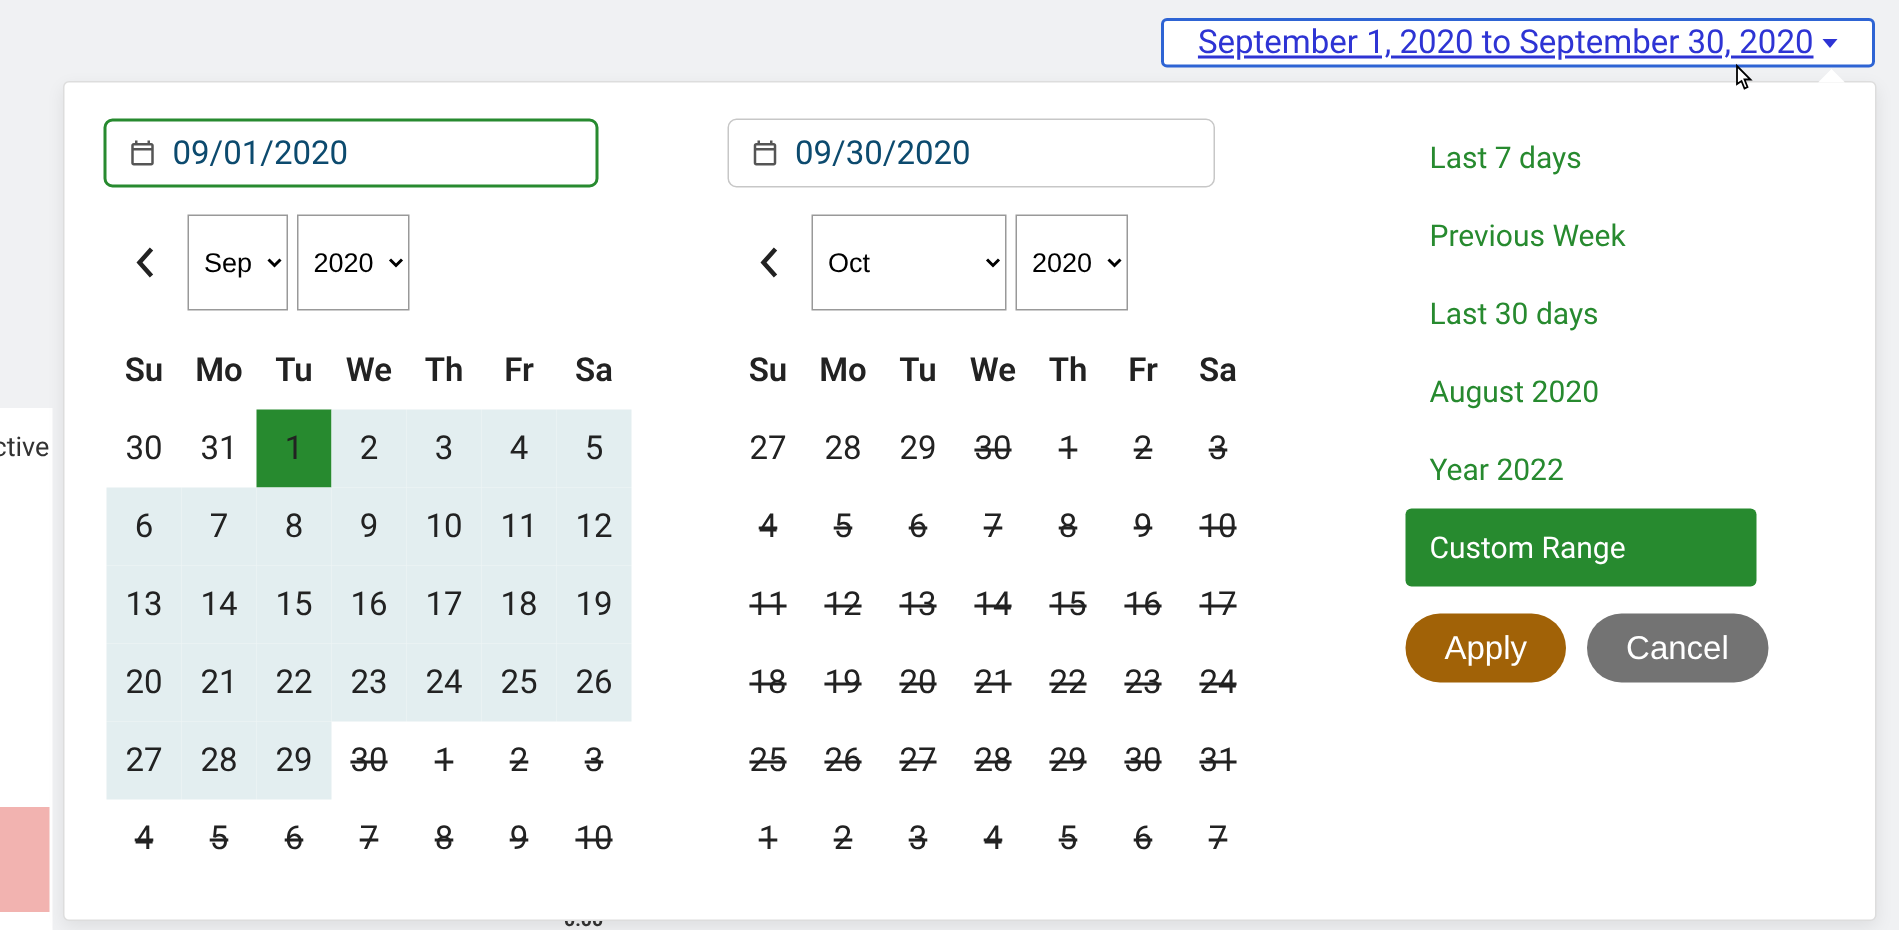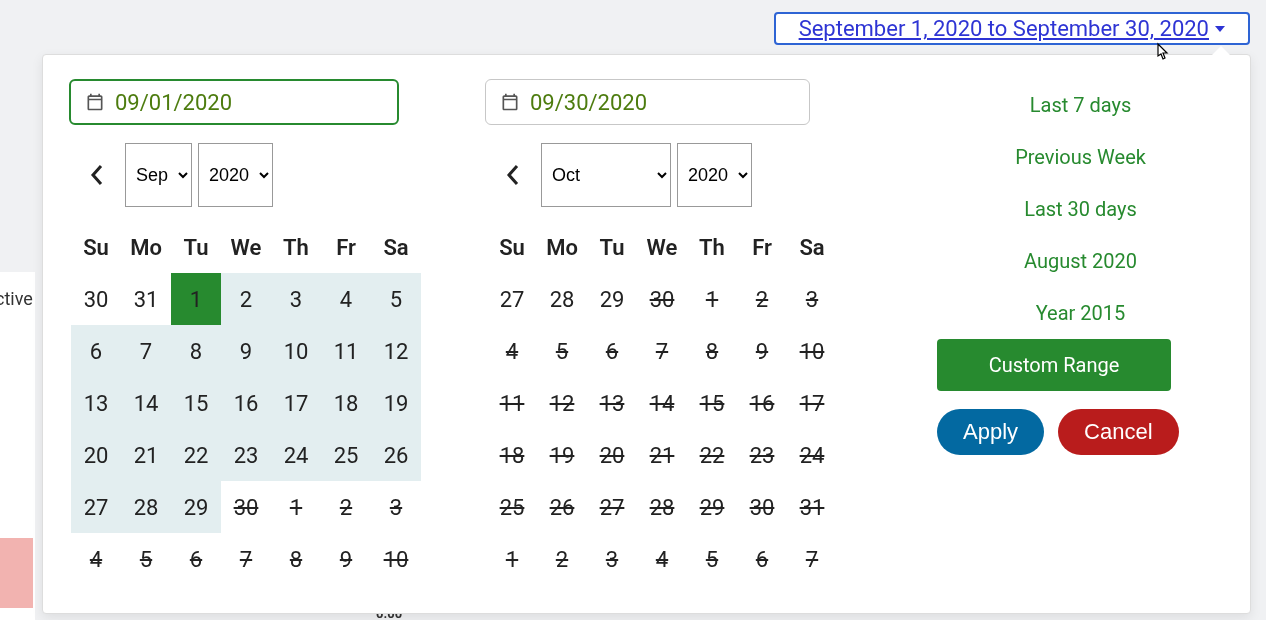--- a/index.html
+++ b/index.html
@@ -94,21 +94,21 @@
     .date-input {
       display: flex;
       align-items: center;
       gap: 10px;
       width: 330px;
       height: 46px;
       border: 2px solid #278a2f;
       border-radius: 6px;
       padding: 0 14px;
       font-size: 22px;
-      color: #4d7c0f;
+      color: #0c4a6e;
       margin-bottom: 18px;
     }
     .date-input.end {
       border: 1px solid #c7c7c7;
       width: 325px;
     }
     .cal-icon { width: 20px; height: 20px; fill: #555; flex-shrink: 0;}
     .cal-header {
       display: flex;
       align-items: center;
@@ -161,43 +161,42 @@
       list-style: none;
       display: flex;
       flex-direction: column;
       gap: 0;
     }
     .range-item {
       font-size: 20px;
       color: #278a2f;
       padding: 14px 16px;
       cursor: pointer;
-      text-align: center;
     }
     .range-item.active {
       background: #278a2f;
       color: #fff;
       border-radius: 4px;
       width: 234px;
     }
     .actions {
       display: flex;
       gap: 14px;
       margin-top: 18px;
     }
     .btn {
       padding: 10px 26px;
       font-size: 22px;
       border: none;
       border-radius: 24px;
       cursor: pointer;
       color: #fff;
     }
-    .btn.apply { background: #0369a1; }
-    .btn.cancel { background: #b91c1c; }
+    .btn.apply { background: #a16207; }
+    .btn.cancel { background: #737373; }
     .cursor-ptr {
       position: absolute;
       top: 42px;
       right: 96px;
       font-size: 18px;
       z-index: 20;
     }
   </style>
 </head>
 <body>
@@ -392,21 +391,21 @@
         </tbody>
     </table>
   </div>
 
   <div class="right-col">
     <ul class="range-list" id="ranges">
         <li class="range-item">Last 7 days</li>
         <li class="range-item">Previous Week</li>
         <li class="range-item">Last 30 days</li>
         <li class="range-item">August 2020</li>
-        <li class="range-item">Year 2015</li>
+        <li class="range-item">Year 2022</li>
         <li class="range-item active">Custom Range</li>
       </ul>
     <div class="actions">
       <button class="btn apply">Apply</button>
       <button class="btn cancel">Cancel</button>
     </div>
   </div>
 
 </div>
 

